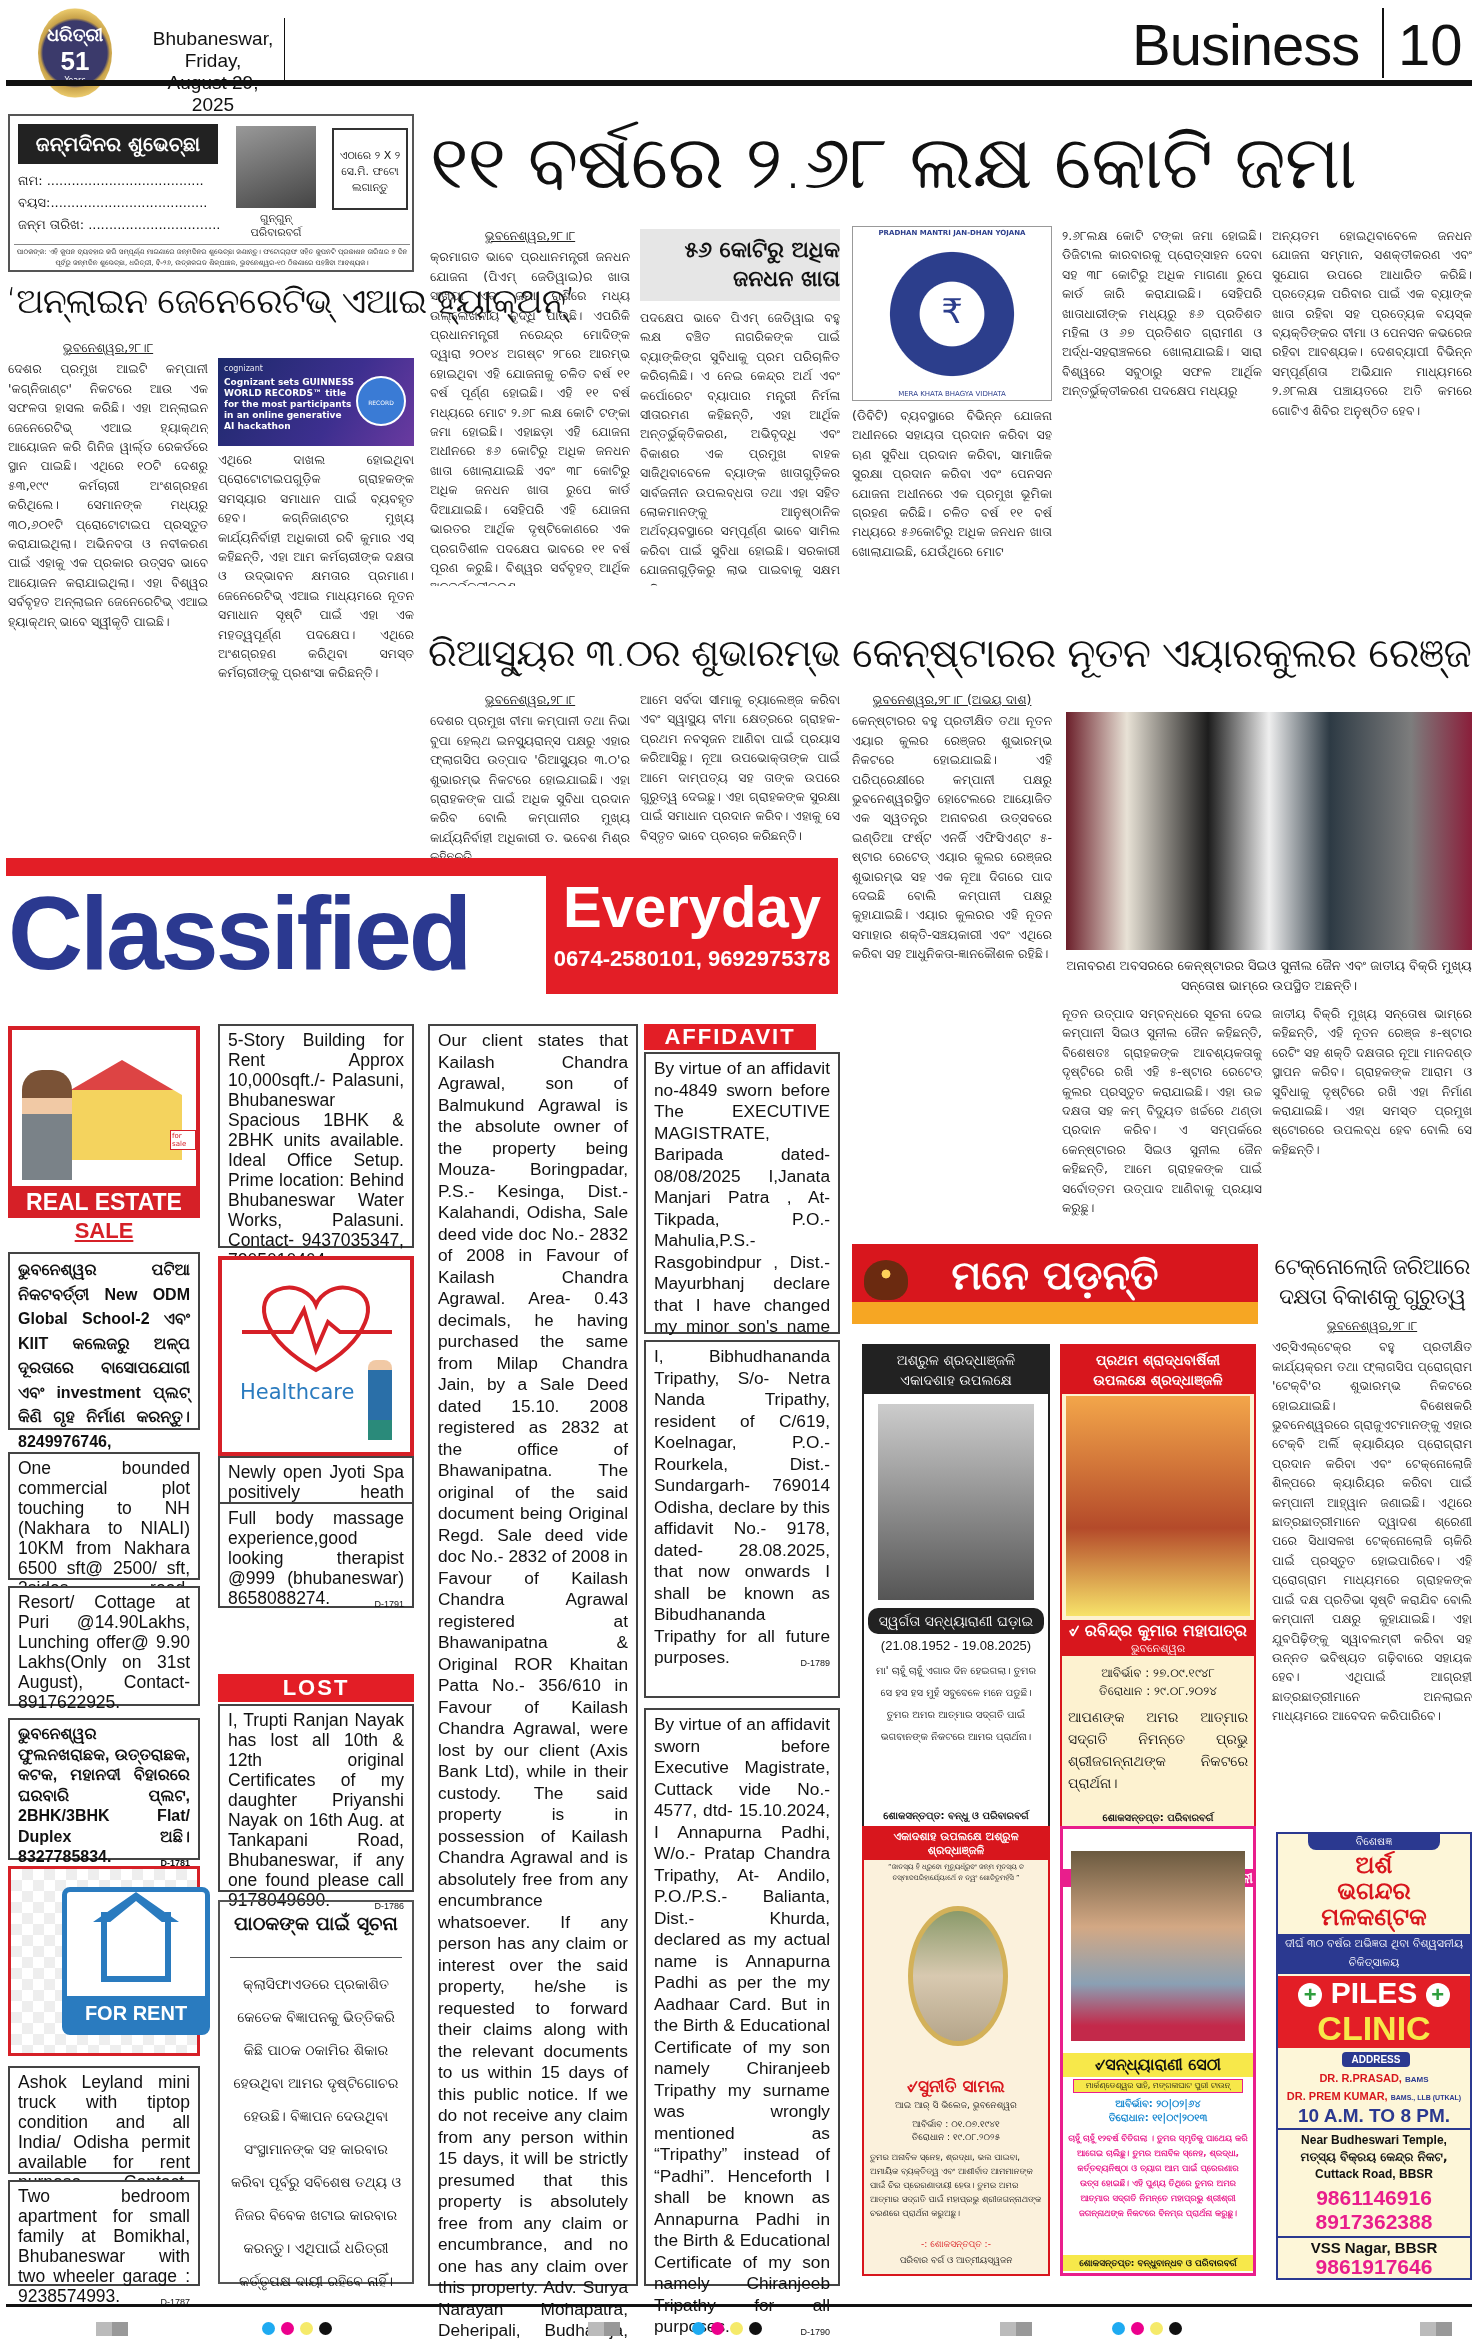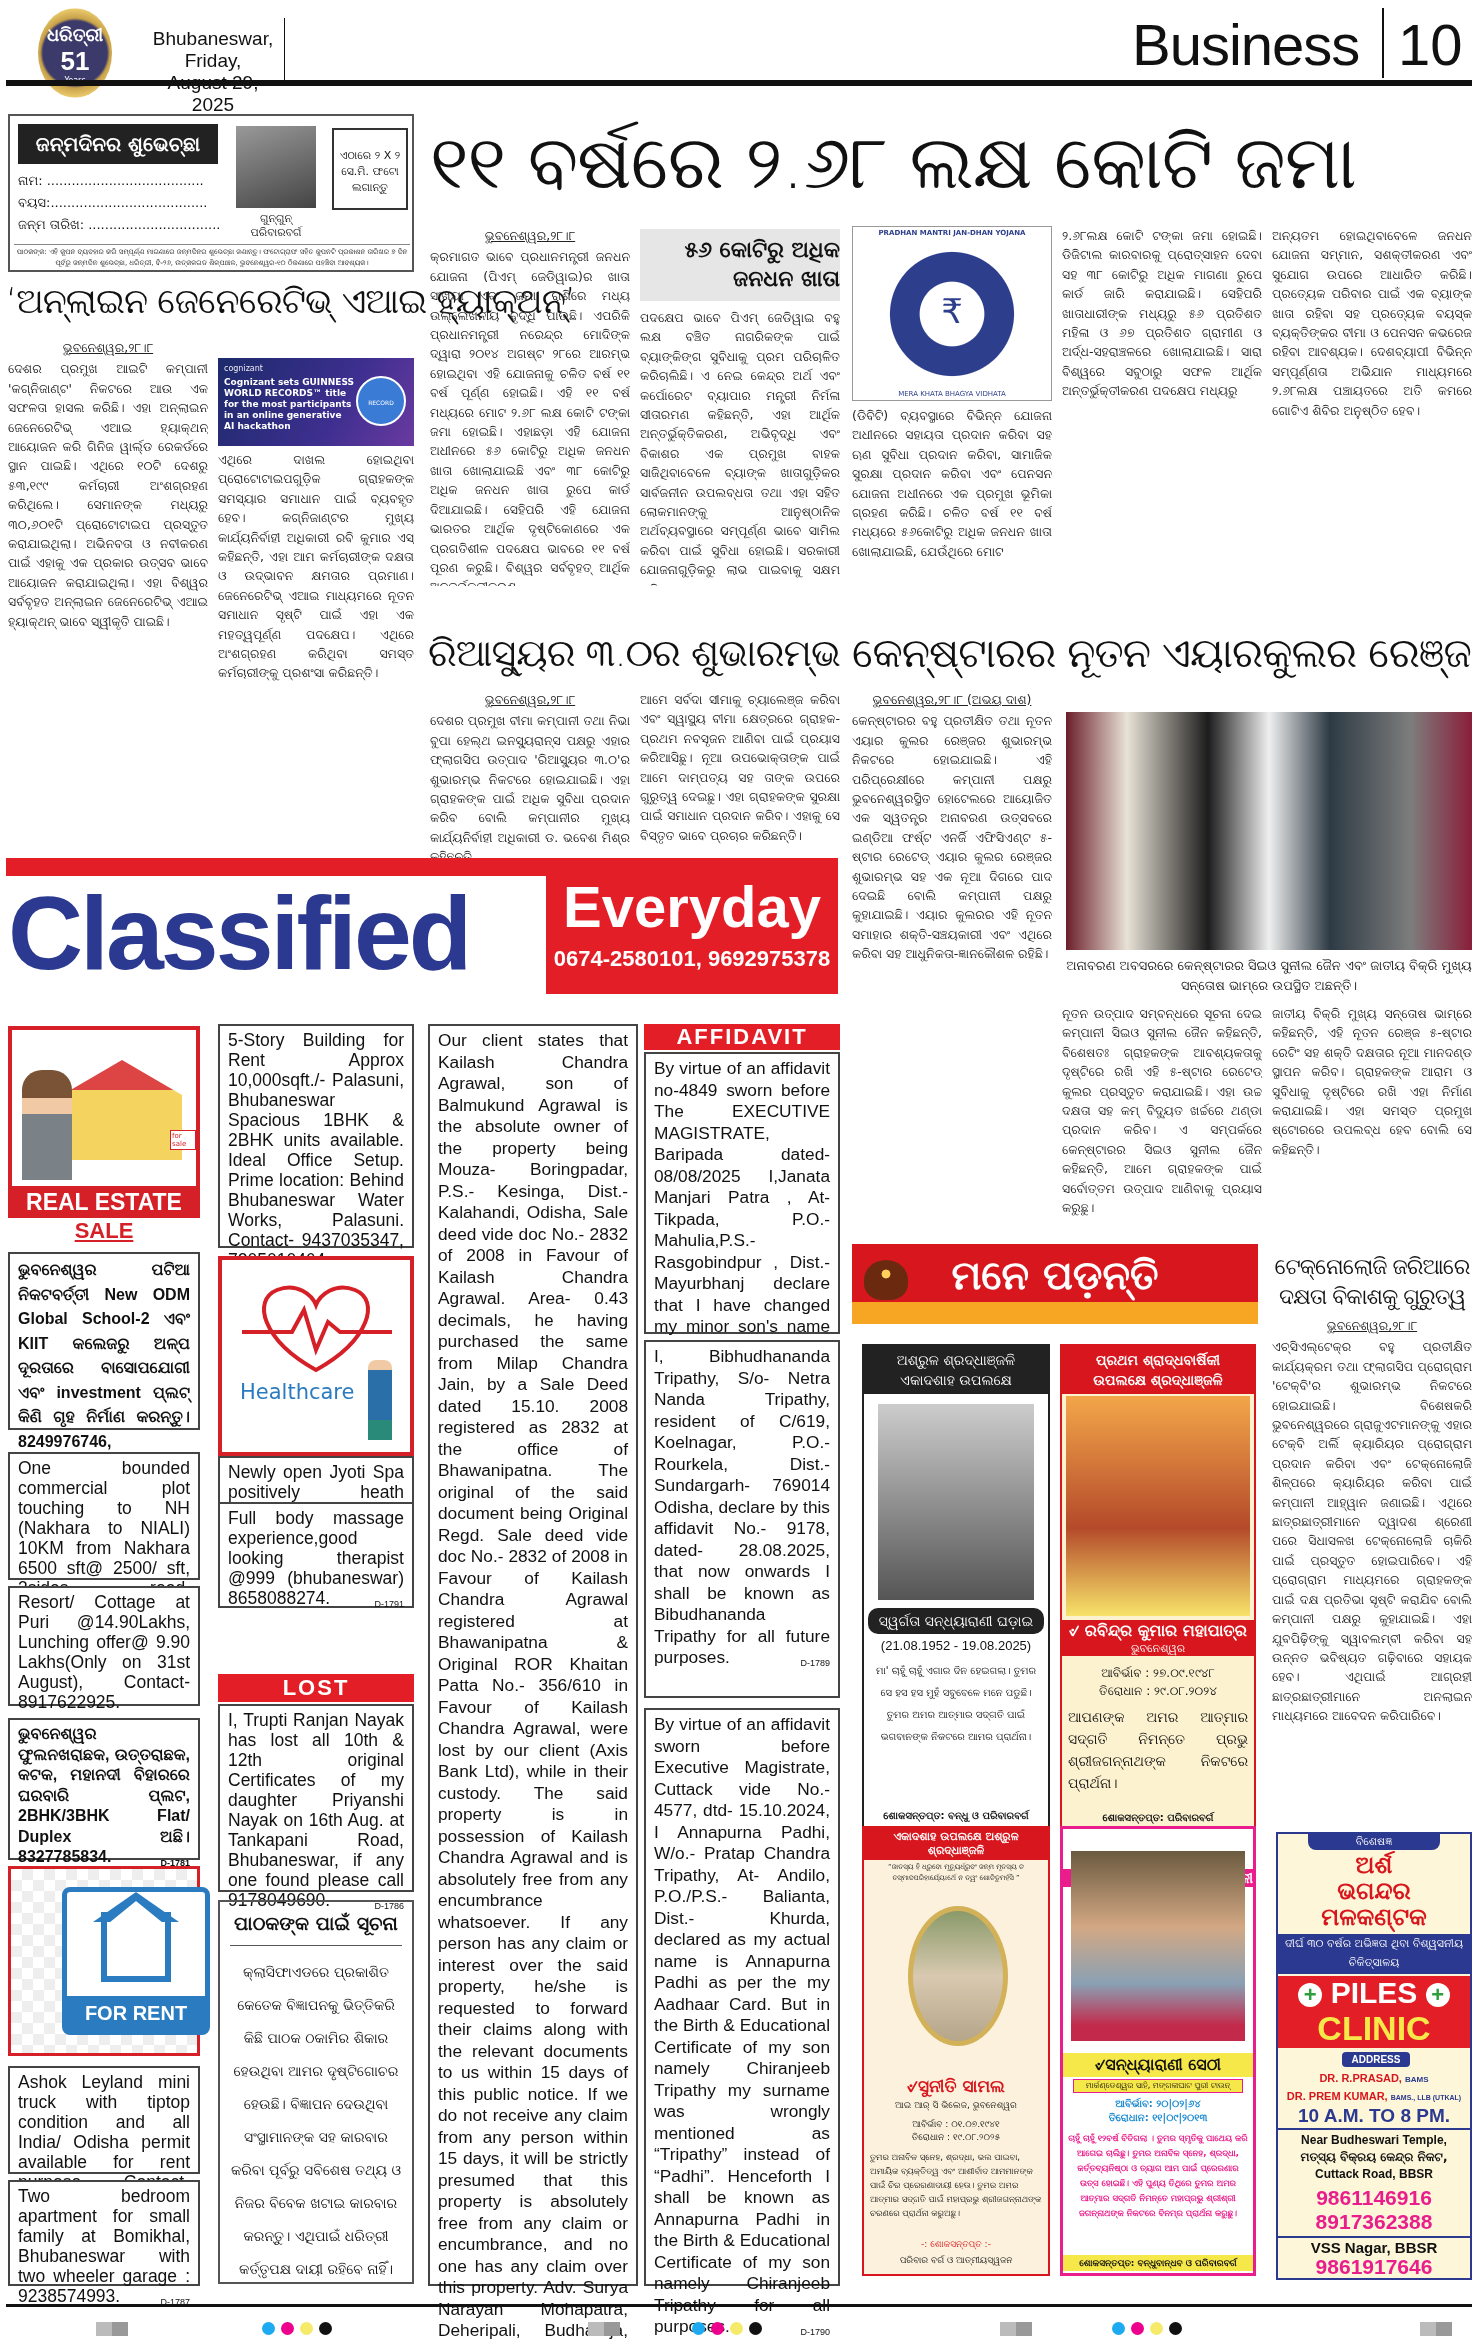--- a/index.html
+++ b/index.html
@@ -175,29 +175,29 @@
   <span>Newly open Jyoti Spa positively heath benefits (Expert therapist). Contact- 6014876120.</span><span class="code left">D-76933</span>
 </div>
 <div class="ad" style="left:218px;top:1502px;width:196px;height:106px;">
   <span>Full body massage experience,good looking therapist @999 (bhubaneswar) 8658088274.</span><span class="code">D-1791</span>
 </div>
 <div class="redband" style="left:218px;top:1674px;width:196px;height:28px;font-size:22px;line-height:28px;letter-spacing:2px;">LOST</div>
 <div class="ad" style="left:218px;top:1704px;width:196px;height:188px;">
   <span>I, Trupti Ranjan Nayak has lost all 10th &amp; 12th original Certificates of my daughter Priyanshi Nayak on 16th Aug. at Tankapani Road, Bhubaneswar, if any one found please call 9178049690.</span><span class="code">D-1786</span>
 </div>
 <div class="abs" style="left:218px;top:1900px;width:196px;height:384px;border:2px solid #555;padding:10px 10px;">
-  <div style="text-align:center;font-size:19px;font-weight:bold;padding-bottom:10px;border-bottom:1px solid #555;margin-bottom:10px;">ପାଠକଙ୍କ ପାଇଁ ସୂଚନା</div>
+  <div style="text-align:center;font-size:19px;font-weight:bold;padding-bottom:22px;border-bottom:1px solid #555;margin-bottom:10px;">ପାଠକଙ୍କ ପାଇଁ ସୂଚନା</div>
   <div style="text-align:center;font-size:14px;line-height:33px;">କ୍ଲାସିଫାଏଡରେ ପ୍ରକାଶିତ କେତେକ ବିଜ୍ଞାପନକୁ ଭିତ୍ତିକରି କିଛି ପାଠକ ଠକାମିର ଶିକାର ହେଉଥିବା ଆମର ଦୃଷ୍ଟିଗୋଚର ହେଉଛି। ବିଜ୍ଞାପନ ଦେଉଥିବା ସଂସ୍ଥାମାନଙ୍କ ସହ କାରବାର କରିବା ପୂର୍ବରୁ ସବିଶେଷ ତଥ୍ୟ ଓ ନିଜର ବିବେକ ଖଟାଇ କାରବାର କରନ୍ତୁ। ଏଥିପାଇଁ ଧରିତ୍ରୀ କର୍ତ୍ତୃପକ୍ଷ ଦାୟୀ ରହିବେ ନାହିଁ।</div>
 </div>
 
 <div class="ad" style="left:428px;top:1024px;width:210px;height:1262px;font-size:17.3px;line-height:21.5px;">
   <span>Our client states that Kailash Chandra Agrawal, son of Balmukund Agrawal is the absolute owner of the property being Mouza- Boringpadar, P.S.- Kesinga, Dist.- Kalahandi, Odisha, Sale deed vide doc No.- 2832 of 2008 in Favour of Kailash Chandra Agrawal. Area- 0.43 decimals, he having purchased the same from Milap Chandra Jain, by a Sale Deed dated 15.10. 2008 registered as 2832 at the office of Bhawanipatna. The original of the said document being Original Regd. Sale deed vide doc No.- 2832 of 2008 in Favour of Kailash Chandra Agrawal registered at Bhawanipatna &amp; Original ROR Khaitan Patta No.- 356/610 in Favour of Kailash Chandra Agrawal, were lost by our client (Axis Bank Ltd), while in their custody. The said property is in possession of Kailash Chandra Agrawal and is absolutely free from any encumbrance whatsoever. If any person has any claim or interest over the said property, he/she is requested to forward their claims along with the relevant documents to us within 15 days of this public notice. If we do not receive any claim from any person within 15 days, it will be strictly presumed that this property is absolutely free from any claim or encumbrance, and no one has any claim over this property. Adv. Surya Narayan Mohapatra, Deheripali, Budharaja, Sambalpur, PIN Code- 768004, Mob- 9437175734.</span>
 </div>
 
-<div class="redband" style="left:644px;top:1024px;width:196px;height:26px;font-size:22px;line-height:26px;letter-spacing:2px;">AFFIDAVIT</div>
+<div class="redband" style="left:644px;top:1024px;width:172px;height:26px;font-size:22px;line-height:26px;letter-spacing:2px;">AFFIDAVIT</div>
 <div class="ad" style="left:644px;top:1052px;width:196px;height:282px;font-size:17.3px;line-height:21.5px;">
   <span>By virtue of an affidavit no-4849 sworn before The EXECUTIVE MAGISTRATE, Baripada dated- 08/08/2025 I,Janata Manjari Patra , At- Tikpada, P.O.- Mahulia,P.S.- Rasgobindpur , Dist.- Mayurbhanj declare that I have changed my minor son's name from Rahit Kumar Singh (Old Name) to Rohit Singh (New Name). Henceforth, he will be known as Rohit Singh for all purposes.</span><span class="code">D-1788</span>
 </div>
 <div class="ad" style="left:644px;top:1340px;width:196px;height:358px;font-size:17.3px;line-height:21.5px;">
   <span>I, Bibhudhananda Tripathy, S/o- Netra Nanda Tripathy, resident of C/619, Koelnagar, P.O.- Rourkela, Dist.- Sundargarh- 769014 Odisha, declare by this affidavit No.- 9178, dated- 28.08.2025, that now onwards I shall be known as Bibudhananda Tripathy for all future purposes.</span><span class="code">D-1789</span>
 </div>
 <div class="ad" style="left:644px;top:1708px;width:196px;height:578px;font-size:17.3px;line-height:21.5px;">
   <span>By virtue of an affidavit sworn before Executive Magistrate, Cuttack vide No.- 4577, dtd- 15.10.2024, I Annapurna Padhi, W/o.- Pratap Chandra Tripathy, At- Andilo, P.O./P.S.- Balianta, Dist.- Khurda, declared as my actual name is Annapurna Padhi as per the my Aadhaar Card. But in the Birth &amp; Educational Certificate of my son namely Chiranjeeb Tripathy my surname was wrongly mentioned as “Tripathy” instead of “Padhi”. Henceforth I shall be known as Annapurna Padhi in the Birth &amp; Educational Certificate of my son namely Chiranjeeb Tripathy for all purposes.</span><span class="code">D-1790</span>
 </div>
 

